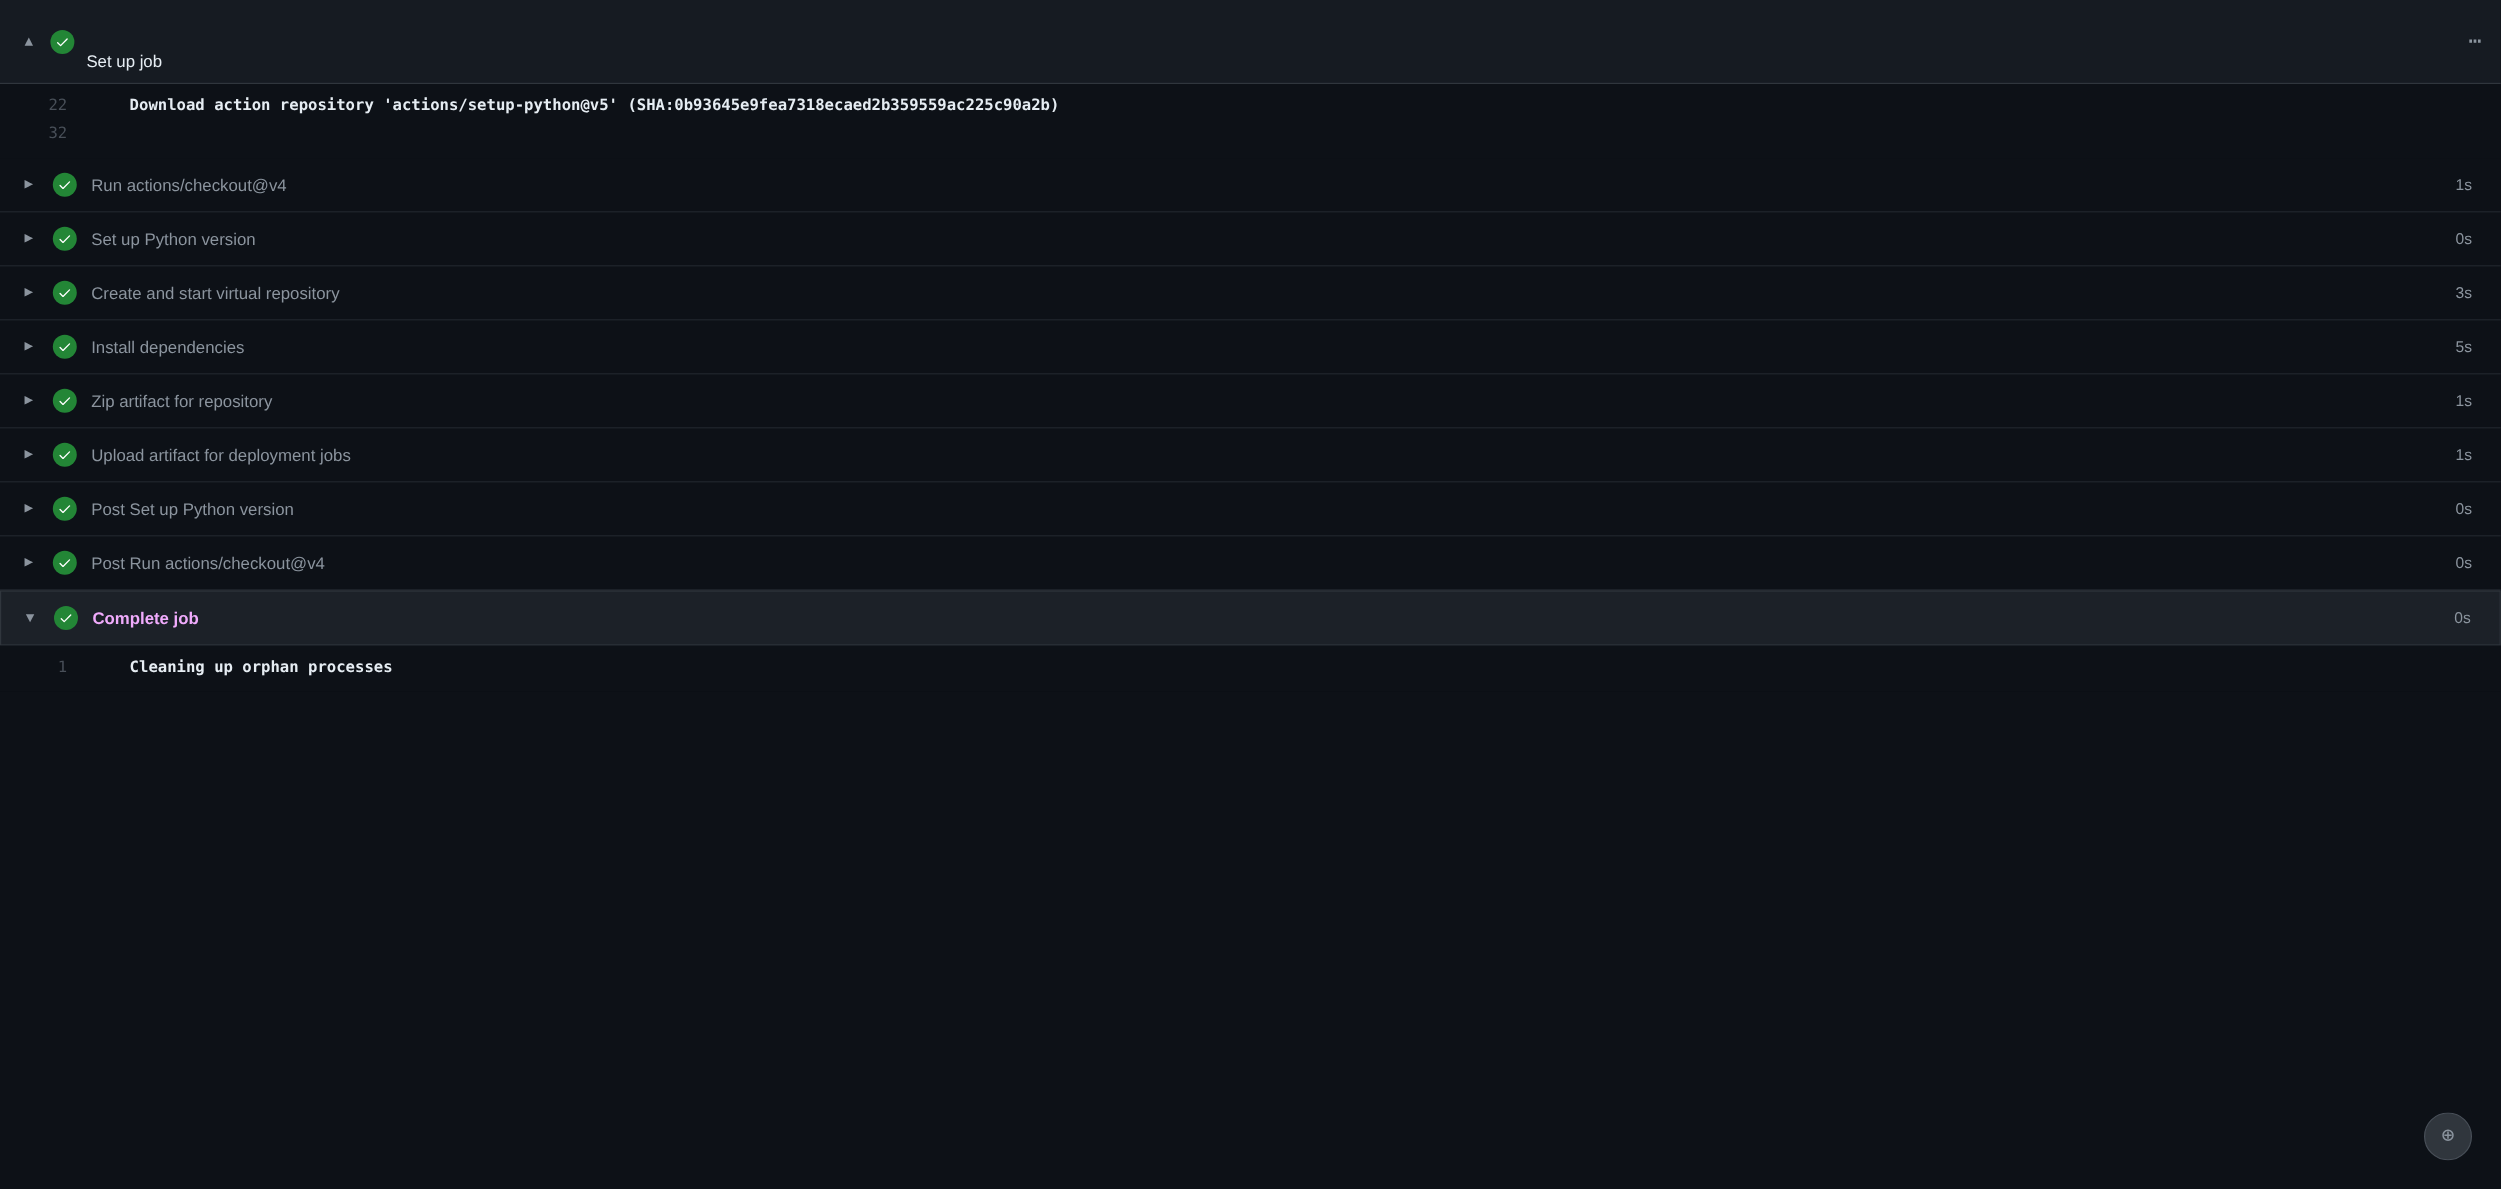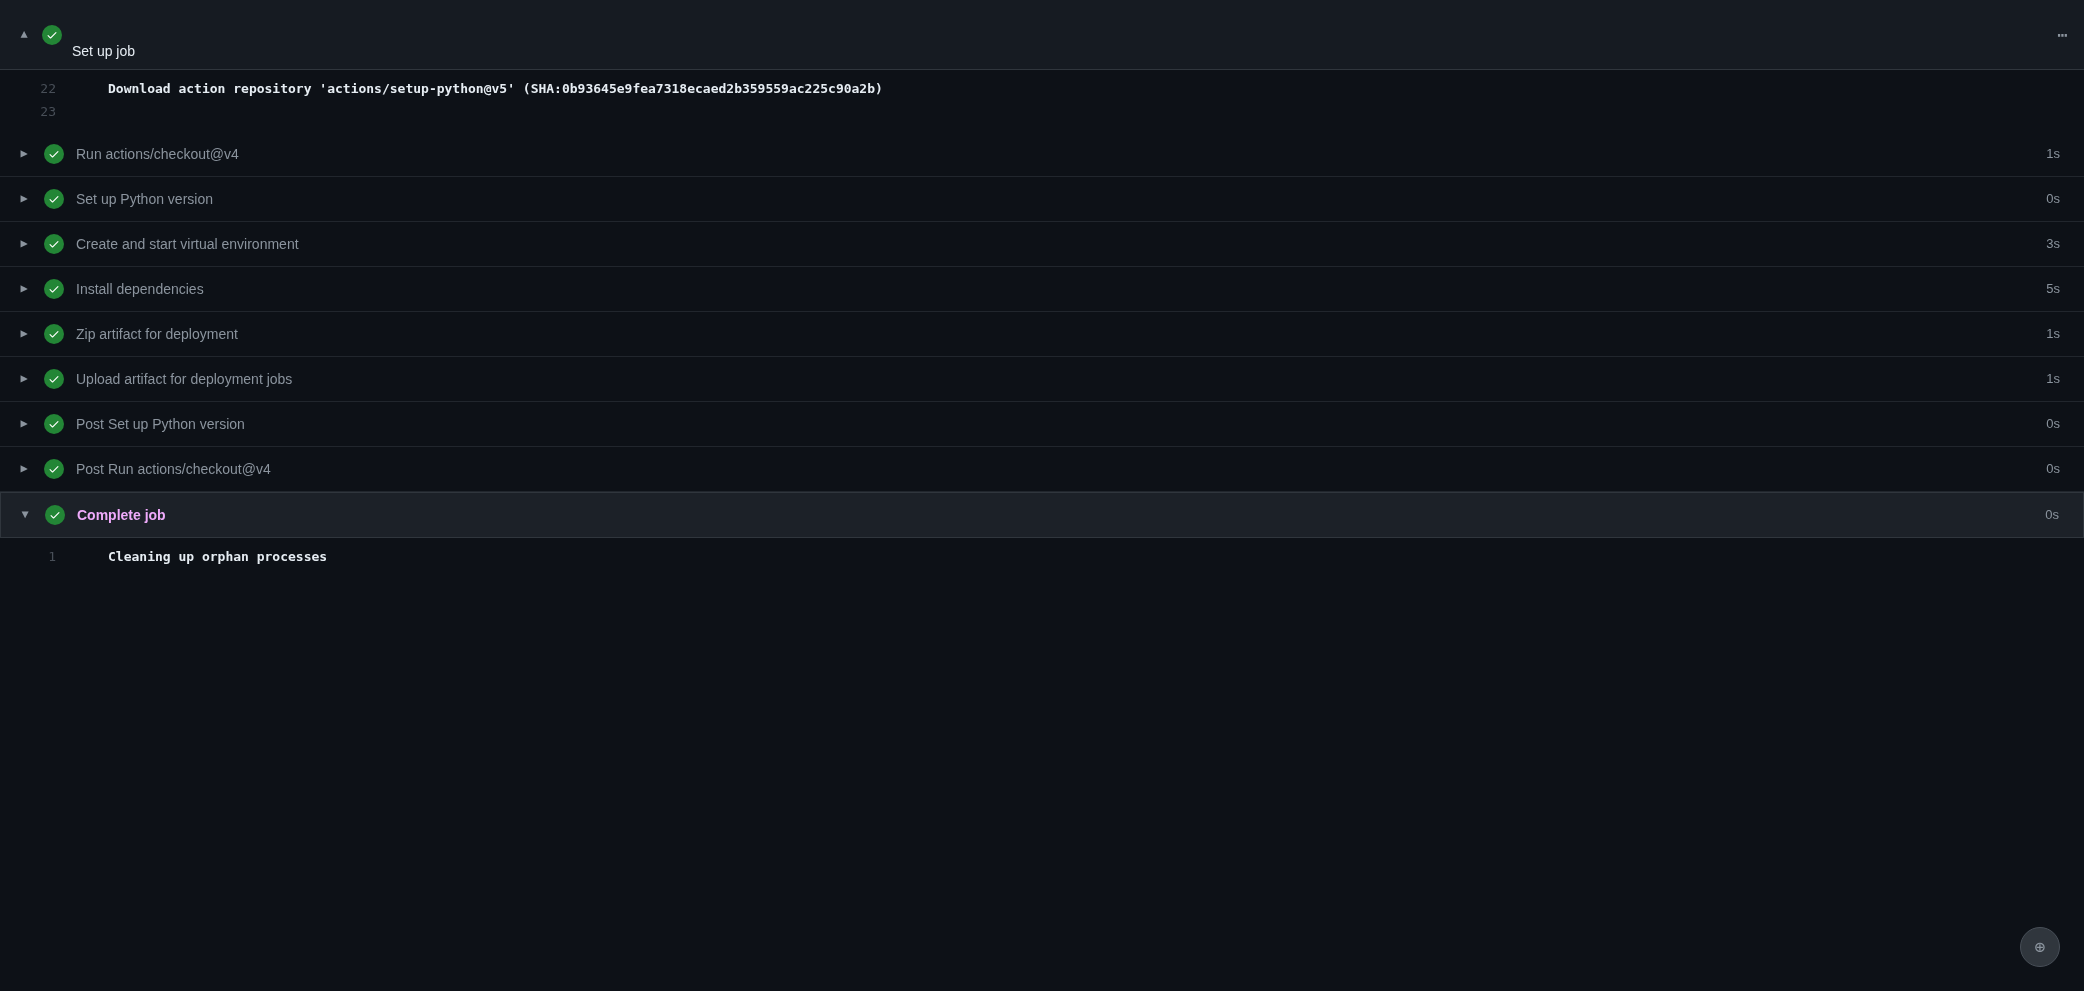--- a/index.html
+++ b/index.html
@@ -184,21 +184,21 @@
     </div>
     <span class="more-icon">⋯</span>
   </div>
 
   <div class="log-lines">
     <div class="log-line">
       <span class="log-line-num">22</span>
       <span class="log-line-text">Download action repository 'actions/setup-python@v5' (SHA:0b93645e9fea7318ecaed2b359559ac225c90a2b)</span>
     </div>
     <div class="log-line">
-      <span class="log-line-num">23</span>
+      <span class="log-line-num">32</span>
     </div>
   </div>
 
   <div>
 
     <div class="step-row">
       <div class="step-row-left">
         <span class="chevron-icon">▶</span>
         <div class="status-icon-check">
           <svg width="12" height="12" viewBox="0 0 16 16" fill="white">
@@ -224,21 +224,21 @@
     </div>
 
     <div class="step-row">
       <div class="step-row-left">
         <span class="chevron-icon">▶</span>
         <div class="status-icon-check">
           <svg width="12" height="12" viewBox="0 0 16 16" fill="white">
             <path d="M13.78 4.22a.75.75 0 0 1 0 1.06l-7.25 7.25a.75.75 0 0 1-1.06 0L2.22 9.28a.75.75 0 0 1 1.06-1.06L6 10.94l6.72-6.72a.75.75 0 0 1 1.06 0z"></path>
           </svg>
         </div>
-        <span class="step-label">Create and start virtual environment</span>
+        <span class="step-label">Create and start virtual repository</span>
       </div>
       <span class="step-duration">3s</span>
     </div>
 
     <div class="step-row">
       <div class="step-row-left">
         <span class="chevron-icon">▶</span>
         <div class="status-icon-check">
           <svg width="12" height="12" viewBox="0 0 16 16" fill="white">
             <path d="M13.78 4.22a.75.75 0 0 1 0 1.06l-7.25 7.25a.75.75 0 0 1-1.06 0L2.22 9.28a.75.75 0 0 1 1.06-1.06L6 10.94l6.72-6.72a.75.75 0 0 1 1.06 0z"></path>
@@ -250,21 +250,21 @@
     </div>
 
     <div class="step-row">
       <div class="step-row-left">
         <span class="chevron-icon">▶</span>
         <div class="status-icon-check">
           <svg width="12" height="12" viewBox="0 0 16 16" fill="white">
             <path d="M13.78 4.22a.75.75 0 0 1 0 1.06l-7.25 7.25a.75.75 0 0 1-1.06 0L2.22 9.28a.75.75 0 0 1 1.06-1.06L6 10.94l6.72-6.72a.75.75 0 0 1 1.06 0z"></path>
           </svg>
         </div>
-        <span class="step-label">Zip artifact for deployment</span>
+        <span class="step-label">Zip artifact for repository</span>
       </div>
       <span class="step-duration">1s</span>
     </div>
 
     <div class="step-row">
       <div class="step-row-left">
         <span class="chevron-icon">▶</span>
         <div class="status-icon-check">
           <svg width="12" height="12" viewBox="0 0 16 16" fill="white">
             <path d="M13.78 4.22a.75.75 0 0 1 0 1.06l-7.25 7.25a.75.75 0 0 1-1.06 0L2.22 9.28a.75.75 0 0 1 1.06-1.06L6 10.94l6.72-6.72a.75.75 0 0 1 1.06 0z"></path>

